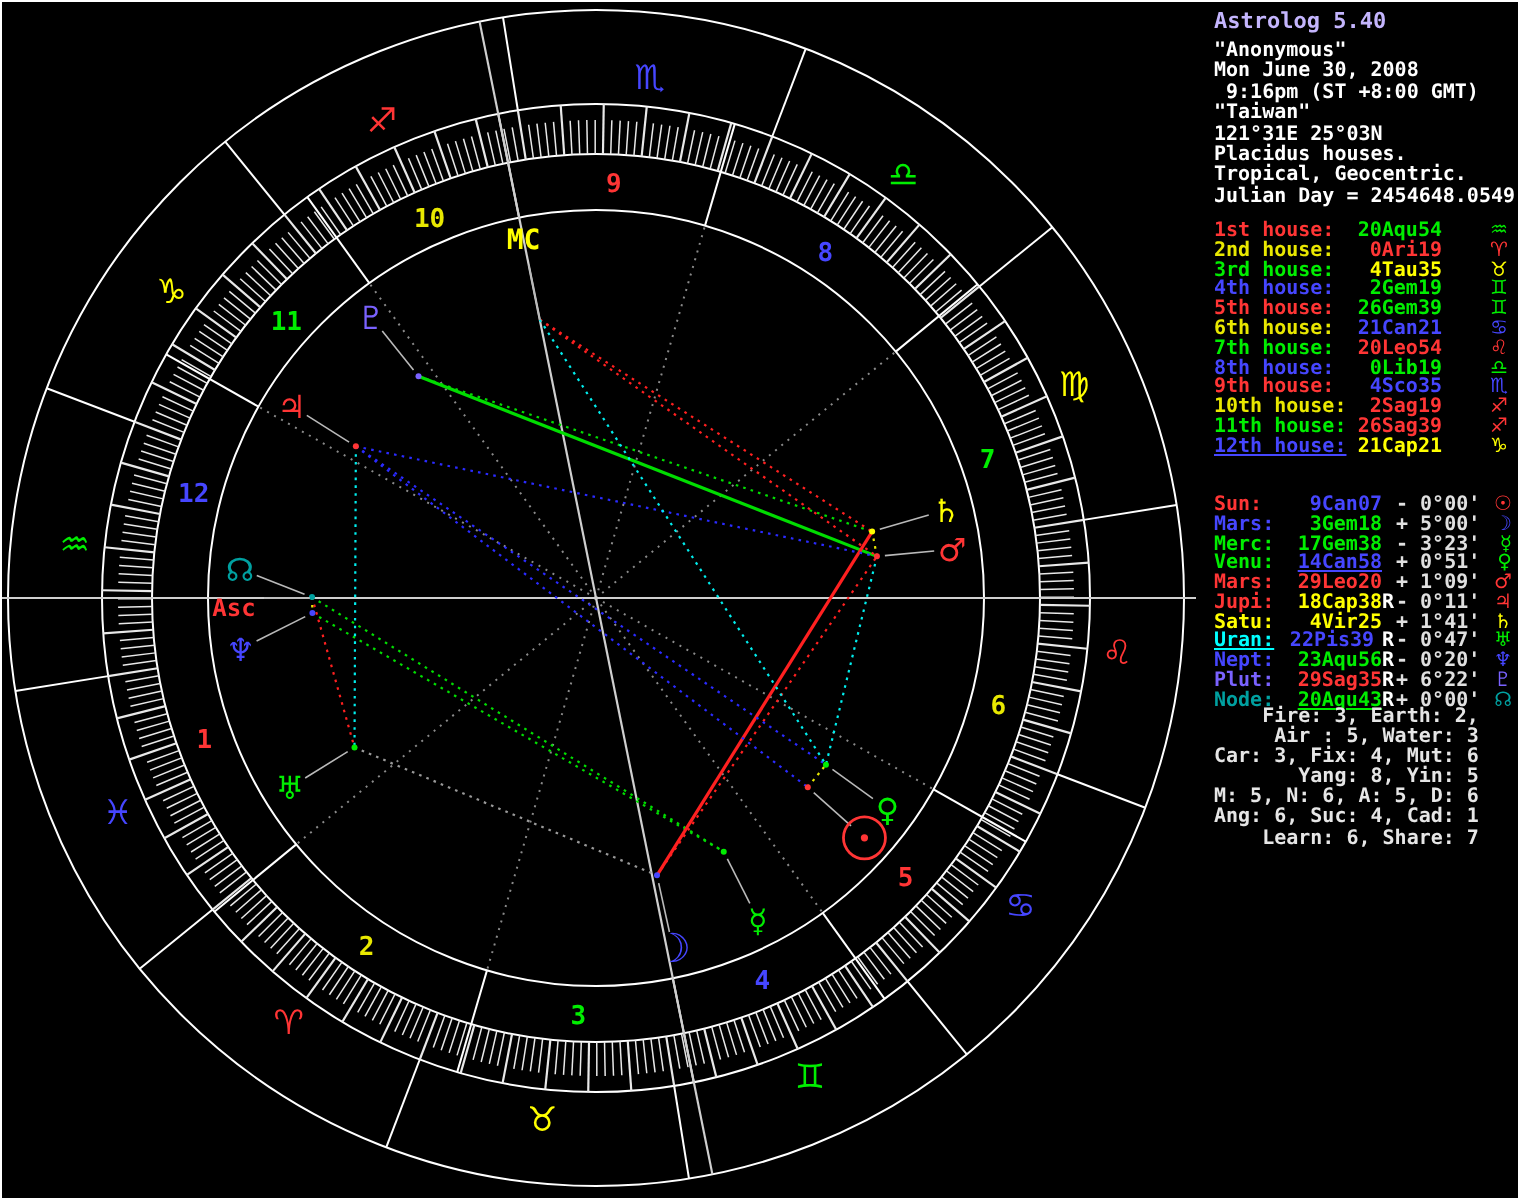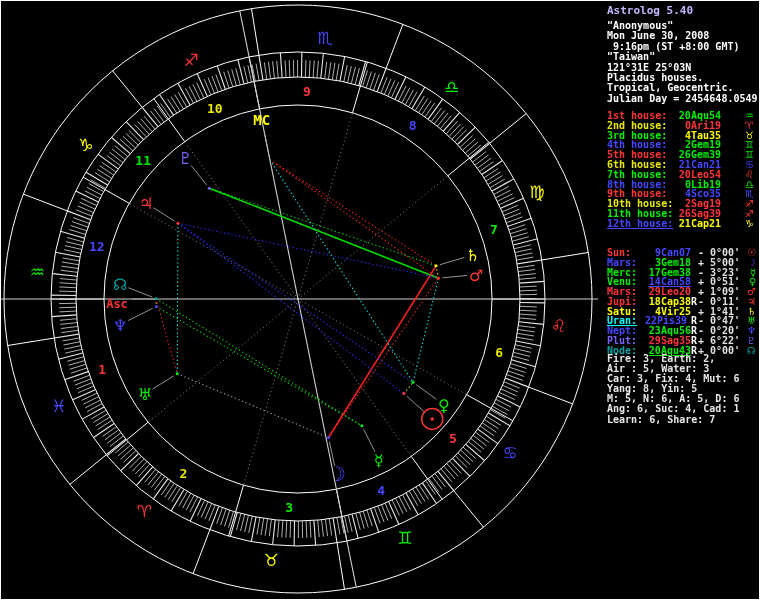--- a/index.html
+++ b/index.html
@@ -14,21 +14,21 @@
   #info-block .il{font-size:10px;font-weight:700;color:#fff;height:10.4px;line-height:10.4px;white-space:pre;}
   #house-block{position:absolute;left:7px;top:111px;width:150px;}
   .hrow{display:flex;height:9.8px;line-height:9.8px;font-size:10px;font-weight:700;white-space:pre;}
   .hl{width:68px;} .hv{width:46px;text-align:right;}
   .hg{flex:1;text-align:right;padding-right:3px;font-family:"DejaVu Sans",sans-serif;font-size:10px;}
   #planet-block{position:absolute;left:7px;top:248px;width:150px;}
   .prow{display:flex;height:9.75px;line-height:9.75px;font-size:10px;font-weight:700;white-space:pre;}
   .pl{width:34px;} .pv{width:50px;text-align:right;} .pr{width:7px;color:#fff;}
   .po{width:46px;color:#e0e0e0;}
   .pg{flex:1;text-align:right;padding-right:1px;font-family:"DejaVu Sans",sans-serif;font-size:10px;}
-  #stats-block{position:absolute;left:7px;top:354px;}
+  #stats-block{position:absolute;left:7px;top:354px;text-align:right;}
   .sl{font-size:10px;font-weight:700;color:#e6e6e6;height:10.1px;line-height:10.1px;white-space:pre;}
   text{font-family:"DejaVu Sans",sans-serif;}
   .wheelnum{font-family:"DejaVu Sans Mono",monospace;font-weight:700;}
 </style>
 </head>
 <body>
 
 <div id="screen">
   <svg id="wheel-svg" width="600" height="600">
       <circle cx="298" cy="299" r="294" fill="none" stroke="#ffffff" stroke-width="1"></circle>

